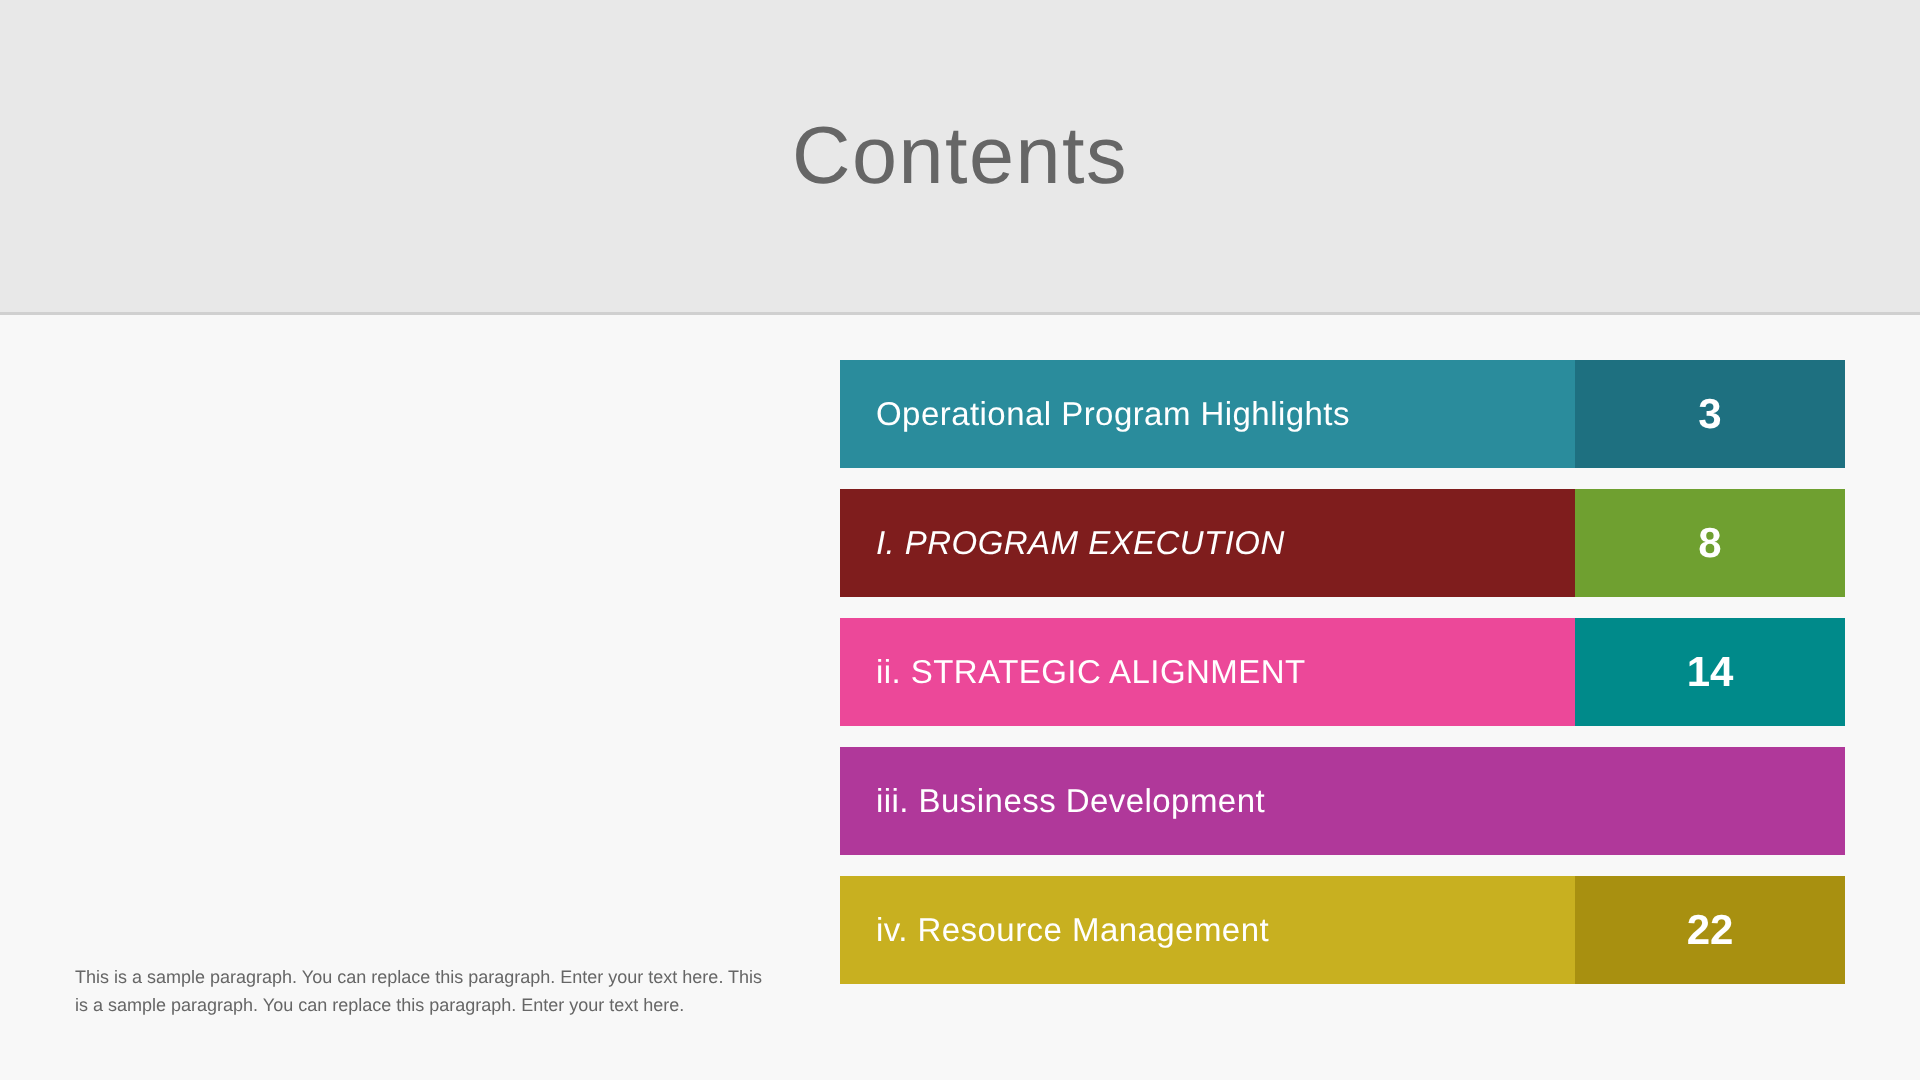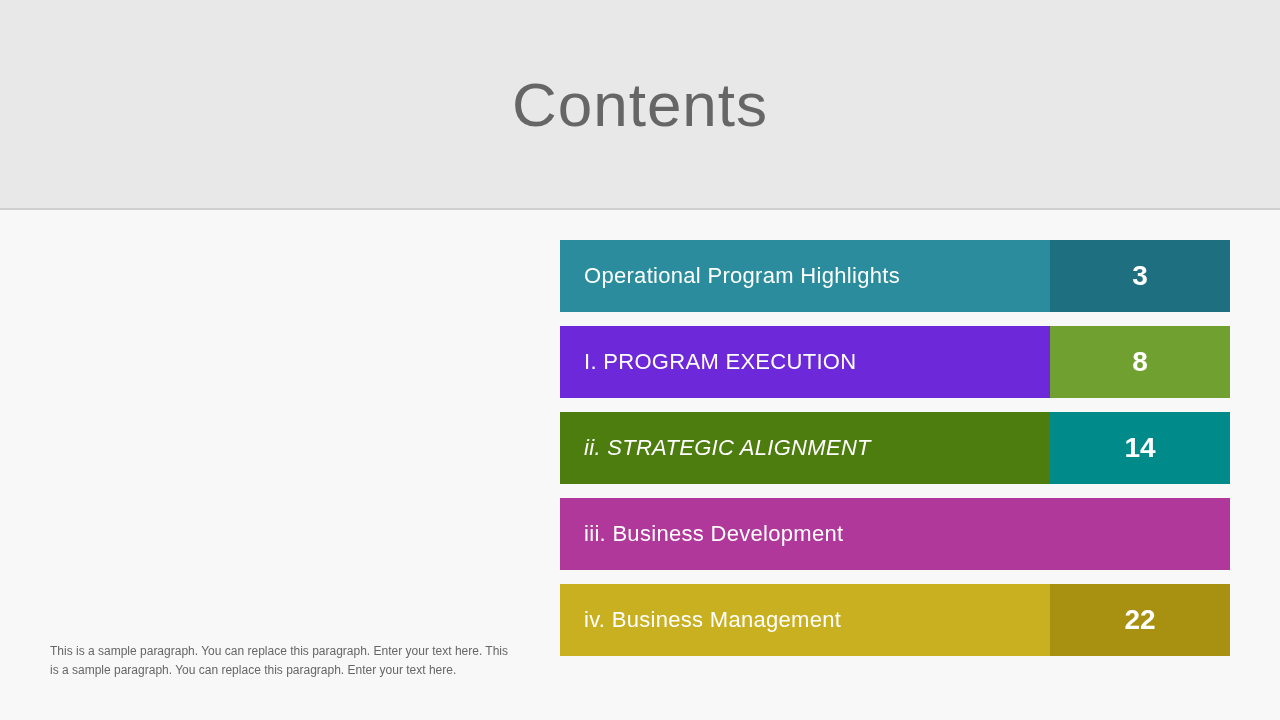--- a/index.html
+++ b/index.html
@@ -56,21 +56,21 @@
     }
 
     .header-title-area {
       flex: 1;
       display: flex;
       justify-content: center;
       align-items: center;
     }
 
     .page-title {
-      font-size: 62px;
+      font-size: 54px;
       font-weight: 300;
       color: #666666;
       letter-spacing: 1px;
     }
 
     
     .main-content {
       display: flex;
       width: 100%;
       height: 510px;
@@ -124,24 +124,24 @@
       justify-content: center;
       font-size: 28px;
       font-weight: 600;
       color: #ffffff;
     }
 
     
     .row-teal .row-label   { background: #2a8c9c; }
     .row-teal .row-number  { background: #1e7080; }
 
-    .row-green .row-label  { background: #6d28d9; }
+    .row-green .row-label  { background: #7f1d1d; font-style: italic; }
     .row-green .row-number { background: #6fa030; }
 
-    .row-cyan .row-label   { background: #4d7c0f; font-style: italic; }
+    .row-cyan .row-label   { background: #ec4899; }
     .row-cyan .row-number  { background: #008a8a; }
 
     .row-purple .row-label  { background: #b0389a; }
     .row-purple .row-number { background: #8a2878; }
 
     .row-yellow .row-label  { background: #c8b020; }
     .row-yellow .row-number { background: #a89010; }
   </style>
 </head>
 <body>
@@ -167,17 +167,17 @@
         <div class="row-number">8</div>
       </div>
       <div class="contents-row row-cyan">
         <div class="row-label">ii. STRATEGIC ALIGNMENT</div>
         <div class="row-number">14</div>
       </div>
       <div class="contents-row row-purple">
         <div class="row-label">iii. Business Development</div>
       </div>
       <div class="contents-row row-yellow">
-        <div class="row-label">iv. Business Management</div>
+        <div class="row-label">iv. Resource Management</div>
         <div class="row-number">22</div>
       </div>
     </div>
 </div>
 
 </body></html>

